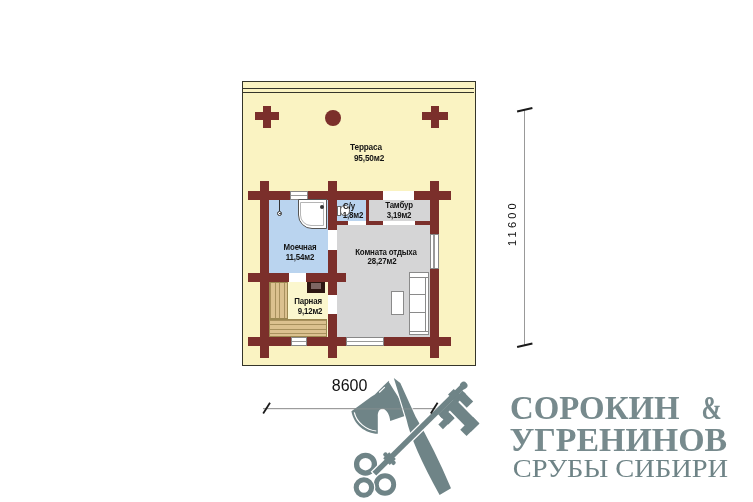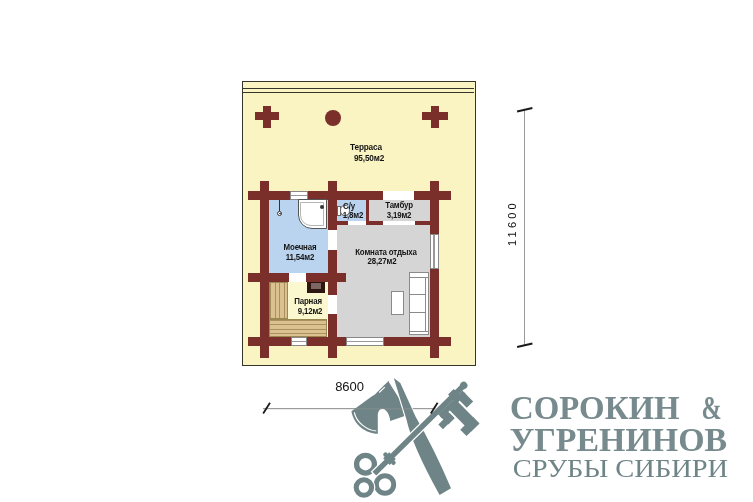--- a/index.html
+++ b/index.html
@@ -99,21 +99,21 @@
   <div class="txt" style="left:399px;top:214.5px;">3,19м2</div>
   <div class="txt" style="left:386px;top:251.5px;">Комната отдыха</div>
   <div class="txt" style="left:382px;top:261px;">28,27м2</div>
   <div class="txt" style="left:307.6px;top:301px;">Парная</div>
   <div class="txt" style="left:310px;top:310.7px;">9,12м2</div>
 
   <div class="a" style="left:524px;top:109.7px;width:1.2px;height:235.6px;background:#999;"></div>
   <div class="txt" style="left:511.6px;top:223.3px;font-size:11px;color:#111;font-weight:normal;letter-spacing:3.2px;transform:translate(-50%,-50%) rotate(-90deg);">11600</div>
 
   <div class="a" style="left:263px;top:408.3px;width:174.5px;height:1.1px;background:#9e9e9e;"></div>
-  <div class="txt" style="left:349.6px;top:386px;font-size:13px;color:#111;font-weight:normal;letter-spacing:0;transform:translate(-50%,-50%);">8600</div>
+  <div class="txt" style="left:349.6px;top:386px;font-size:16px;color:#111;font-weight:normal;letter-spacing:0;transform:translate(-50%,-50%);">8600</div>
 
   <svg class="a" style="left:250px;top:373px;" width="240" height="129" viewBox="250 373 240 129">
 
     <path fill="#6F8487" d="M383.8 385.6 L388.8 380.8 L409.8 414.2 L390.2 421.0
       C389.6 415.2 387.4 410.4 382.9 408.6
       C379.2 409.0 377.6 412.2 377.8 416.6
       L377.8 433.8
       C365.5 433.4 353.8 424.8 351.4 411.2
       L371.3 396.8 L374.9 394.4 Z"></path>
 

